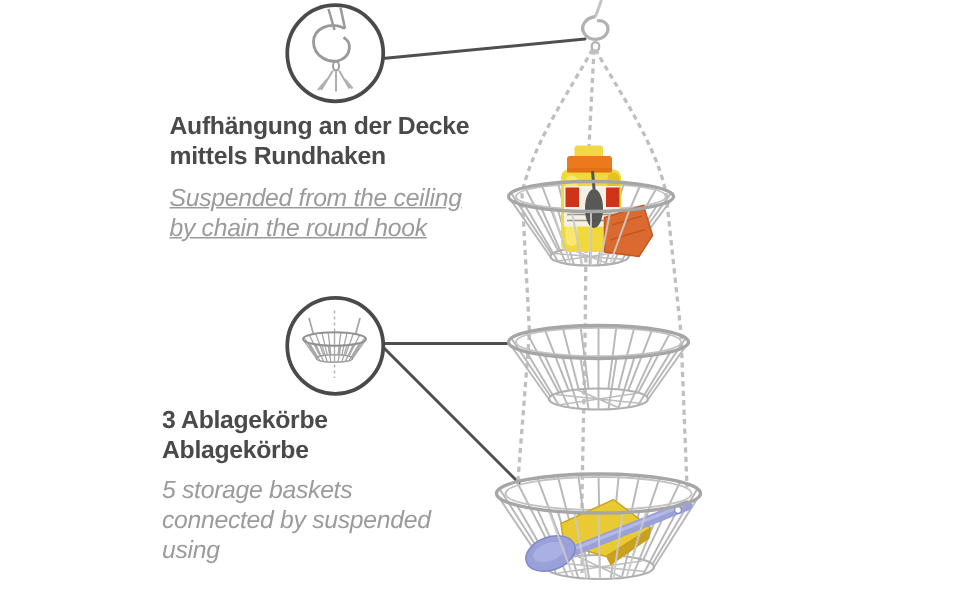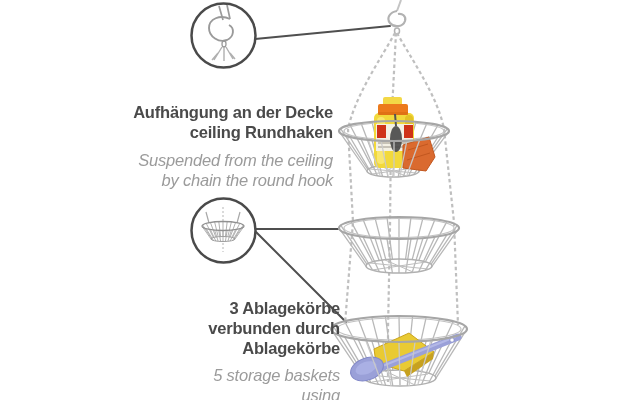--- a/index.html
+++ b/index.html
@@ -1,27 +1,27 @@
 <!DOCTYPE html>
 <html><head>
 <meta charset="utf-8">
 <style>
   html,body{margin:0;padding:0;background:#fff;}
   .stage{
     position:relative;width:640px;height:400px;background:#ffffff;
     overflow:hidden;font-family:"Liberation Sans",sans-serif;
   }
   .art{position:absolute;left:0;top:0;width:640px;height:400px;}
-  .annot{position:absolute;text-align:right;margin-top:28px;}
+  .annot{position:absolute;text-align:left;}
   .annot .line{display:block;white-space:nowrap;}
   .de{font-weight:bold;font-size:16.5px;line-height:20px;color:#4a4a4a;letter-spacing:-0.2px;}
   .en{font-style:italic;font-size:16.5px;line-height:20px;color:#9b9b9b;letter-spacing:-0.2px;}
   .annot1{left:113px;top:74px;width:220px;}
-  .annot1 .en{margin-top:8px;}
-  .annot2{left:120px;top:270px;width:220px;}
+  .annot1 .en{margin-top:8px;text-decoration:underline;}
+  .annot2{left:108px;top:270px;width:220px;}
   .annot2 .en{margin-top:7px;}
 </style>
 </head>
 <body>
 
 <div class="stage">
 
   <svg class="art" viewBox="0 0 640 400">
 
     <g stroke="#4f4f4f" stroke-width="2" stroke-linecap="round">
@@ -117,33 +117,33 @@
       <path d="M206,212 L209,223 M240,212 L237,223" stroke="#a8a8a8" stroke-width="1.2"></path>
       <path stroke="#a8a8a8" stroke-width="0.9" d="M202.6,227.1L211.4,239.6M206.2,228.7L213.4,240.5M210.4,229.6L215.8,241.0M214.6,230.1L218.2,241.3M218.8,230.4L220.6,241.4M223.0,230.5L223.0,241.5M227.2,230.4L225.4,241.4M231.4,230.1L227.8,241.3M235.6,229.6L230.2,241.0M239.8,228.7L232.6,240.5M243.4,227.1L234.6,239.6M202.6,224.9L211.4,238.4M206.2,223.3L213.4,237.5M210.4,222.4L215.8,237.0M214.6,221.9L218.2,236.7M218.8,221.6L220.6,236.6M223.0,221.5L223.0,236.5M227.2,221.6L225.4,236.6M231.4,221.9L227.8,236.7M235.6,222.4L230.2,237.0M239.8,223.3L232.6,237.5M243.4,224.9L234.6,238.4"></path>
       <ellipse cx="223" cy="239" rx="12" ry="2.5" stroke="#9e9e9e" stroke-width="1"></ellipse>
       <ellipse cx="223" cy="226" rx="21" ry="4.5" stroke="#909090" stroke-width="1.3"></ellipse>
     </g>
   </svg>
 
   <div class="annot annot1">
     <div class="de">
       <span class="line">Aufhängung an der Decke</span>
-      <span class="line">ceiling Rundhaken</span>
+      <span class="line">mittels Rundhaken</span>
     </div>
     <div class="en">
       <span class="line">Suspended from the ceiling</span>
       <span class="line">by chain the round hook</span>
     </div>
   </div>
 
   <div class="annot annot2">
     <div class="de">
       <span class="line">3 Ablagekörbe</span>
-      <span class="line">verbunden durch</span>
       <span class="line">Ablagekörbe</span>
     </div>
     <div class="en">
       <span class="line">5 storage baskets</span>
+      <span class="line">connected by suspended</span>
       <span class="line">using</span>
     </div>
   </div>
 
 </div>
 
 </body></html>

